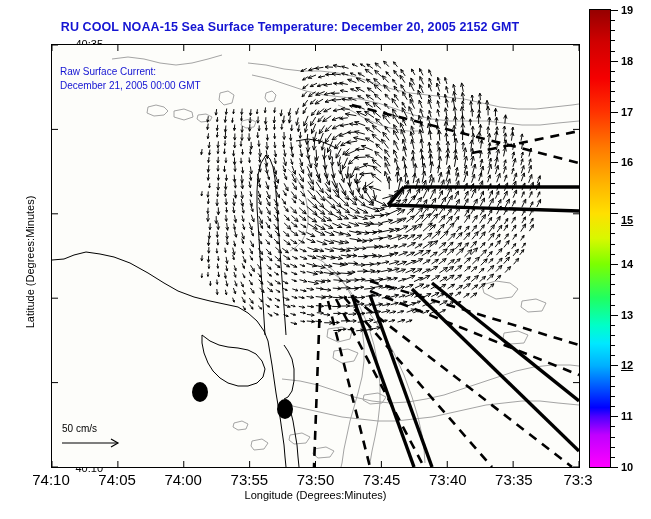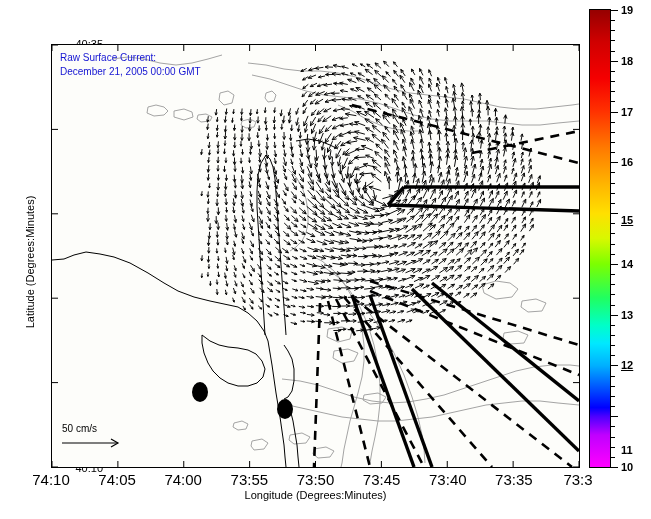--- a/index.html
+++ b/index.html
@@ -18,20 +18,21 @@
   
   #plot{
     position:absolute;left:51px;top:44px;width:529px;height:424px;
     background:#fdfdfa;border:1px solid #000;box-sizing:border-box;
   }
   #plotsvg{position:absolute;left:0;top:0;width:527px;height:422px;}
 
   .annot{
     position:absolute;color:#1414d2;font-size:10px;white-space:nowrap;
     line-height:14px;
+    margin-top:14px;
   }
   #annot-line1{left:8px;top:6px;}
   #annot-line2{left:8px;top:20px;}
 
   .scaletext{position:absolute;left:10px;top:378px;color:#000;font-size:10px;}
   .ylab{
     position:absolute;left:43px;width:60px;text-align:right;
     font-size:11px;color:#000;white-space:nowrap;transform:translateY(-50%);
   }
   .xlab{
@@ -78,20 +79,21 @@
   .cblab{
     position:absolute;left:621px;font-size:11px;font-weight:bold;color:#000;
     transform:translateY(-50%);white-space:nowrap;
   }
 </style>
 </head>
 <body>
 
 <div id="root">
 
+  <div class="title">RU COOL  NOAA-15  Sea Surface Temperature:  December 20, 2005 2152 GMT</div>
 
   <div class="ylab" style="top:44px;">40:35</div>
   <div class="ylab" style="top:128.8px;">40:30</div>
   <div class="ylab" style="top:213.6px;">40:25</div>
   <div class="ylab" style="top:298.4px;">40:20</div>
   <div class="ylab" style="top:383.2px;">40:15</div>
   <div class="ylab" style="top:468px;">40:10</div>
   <div id="ytitle">Latitude (Degrees:Minutes)</div>
 
   <div class="xlab" style="left:51px;">74:10</div>
@@ -273,17 +275,17 @@
     </div>
   <div id="cblabels">
       <div class="cblab" style="top: 10px;">19</div>
       <div class="cblab" style="top: 60.7778px;">18</div>
       <div class="cblab" style="top: 111.556px;">17</div>
       <div class="cblab" style="top: 162.333px;">16</div>
       <div class="cblab" style="top: 220px; text-decoration: underline;">15</div>
       <div class="cblab" style="top: 263.889px;">14</div>
       <div class="cblab" style="top: 314.667px;">13</div>
       <div class="cblab" style="top: 365.444px; text-decoration: underline;">12</div>
-      <div class="cblab" style="top: 416.222px; margin-top: 34px;">11</div>
+      <div class="cblab" style="top: 416.222px;">11</div>
       <div class="cblab" style="top: 467px;">10</div>
     </div>
 
 </div>
 
 </body></html>

